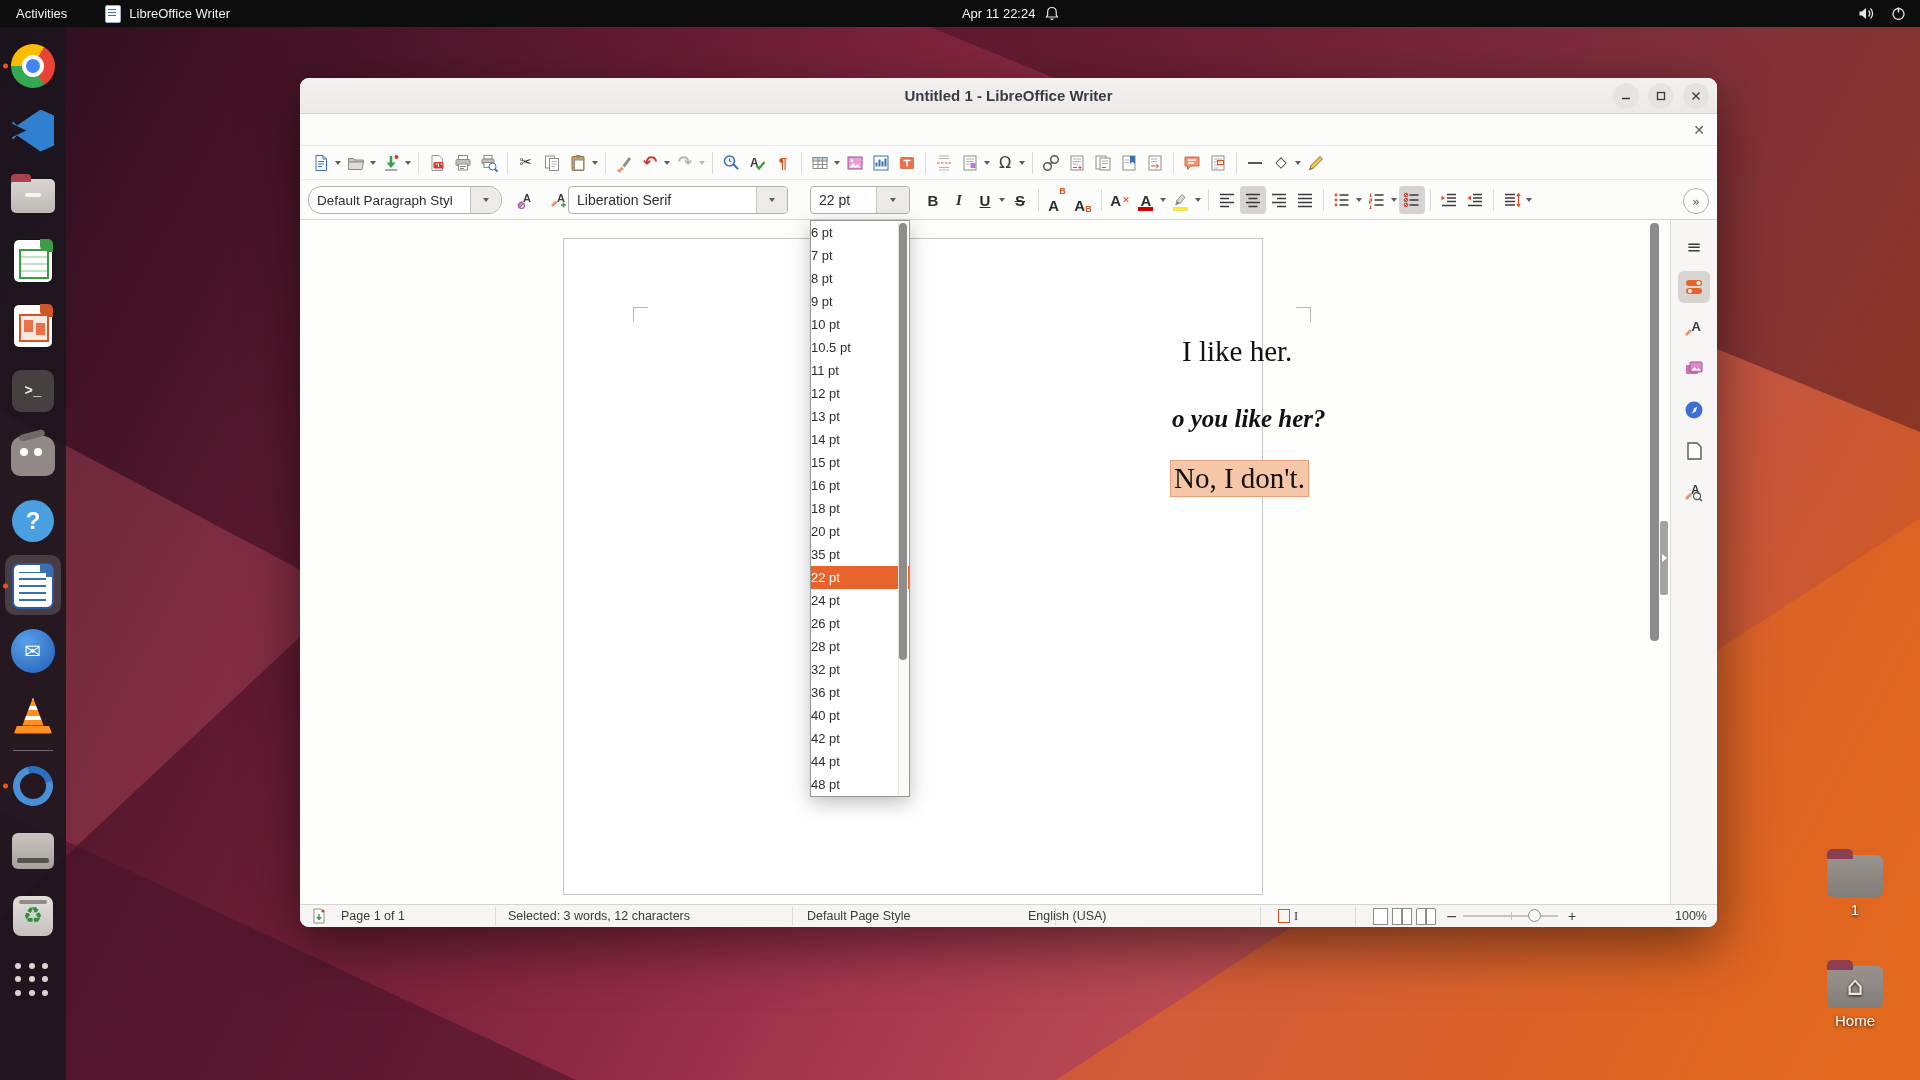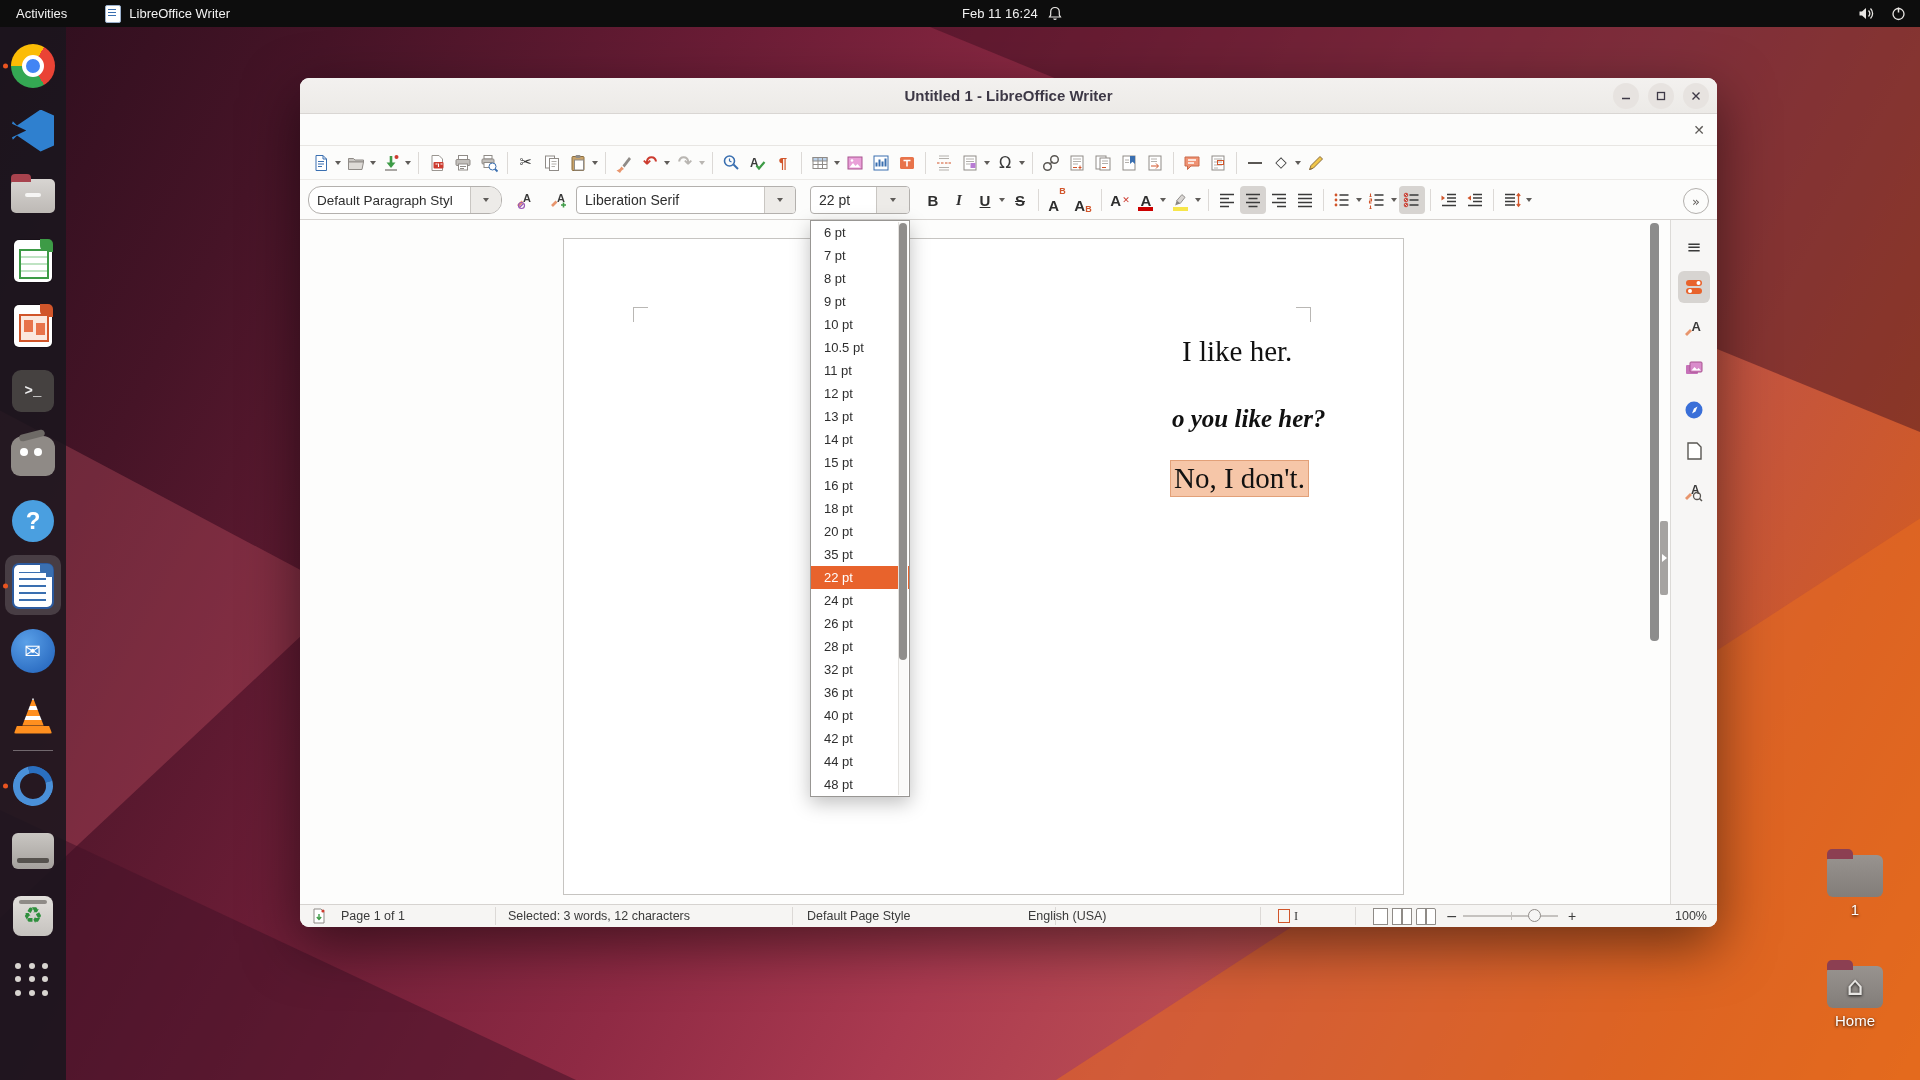--- a/index.html
+++ b/index.html
@@ -109,21 +109,21 @@
   .bi{font-size:15px;font-weight:bold;color:#2e2e2e;}
   .letterbtn{display:flex;align-items:flex-end;}
   .letterbtn sup,.letterbtn sub{font-size:9px;color:#d1552a;font-weight:bold;}
   .colorbar{position:absolute;left:5px;bottom:3px;width:15px;height:4px;}
   .overflow-btn{position:absolute;right:8px;top:8px;width:24px;height:24px;border:1px solid #b3b0ad;border-radius:50%;
     display:flex;align-items:center;justify-content:center;font-size:13px;color:#5f5c59;}
 
   
   #docwrap{position:absolute;left:0;top:142px;width:1417px;height:685px;}
   #canvas{position:absolute;left:0;top:0;width:1371px;height:685px;background:#fdfdfc;border-right:1px solid #dcdad7;box-sizing:border-box;}
-  #page{position:absolute;left:263px;top:18px;width:841px;height:657px;background:#fff;border:1px solid #c6c4c1;box-sizing:border-box;}
+  #page{position:absolute;left:263px;top:18px;width:700px;height:657px;background:#fff;border:1px solid #c6c4c1;box-sizing:border-box;}
   .cropmark{position:absolute;width:14px;height:14px;border-color:#b9b7b4;}
   .cm-tl{left:69px;top:68px;border-left:1px solid #b9b7b4;border-top:1px solid #b9b7b4;}
   .cm-tr{left:732px;top:68px;border-right:1px solid #b9b7b4;border-top:1px solid #b9b7b4;}
   .docline{position:absolute;font-family:"Liberation Serif","DejaVu Serif",serif;color:#111;white-space:nowrap;}
   #dline1{left:618px;top:96px;font-size:29px;}
   #dline2{left:608px;top:166px;font-size:25px;font-style:italic;font-weight:bold;}
   #dline3{left:606px;top:221px;font-size:29px;background:#f6c6a8;border:1px solid #e2a078;padding:1px 3px;}
   #vscroll{position:absolute;left:1350px;top:3px;width:9px;height:418px;border-radius:4px;background:#8c8c8c;}
   #collapse{position:absolute;left:1360px;top:301px;width:8px;height:74px;background:#a5a3a1;border-radius:2px;
     display:flex;align-items:center;justify-content:center;}
@@ -144,21 +144,21 @@
   #zoomtrack{width:95px;height:2px;background:#c5c2bf;position:relative;}
   #zoomtrack::before{content:"";position:absolute;left:50%;top:-3px;width:1px;height:8px;background:#c5c2bf;}
   #zoomknob{position:absolute;left:68%;top:-6px;width:13px;height:13px;border-radius:50%;background:#f6f5f4;border:1px solid #8f8b87;box-sizing:border-box;}
   .layout-ic{width:13px;height:15px;border:1px solid #8f8b87;background:#fff;margin-right:4px;}
   .layout-ic.two{width:18px;background:linear-gradient(90deg,#fff 45%,#8f8b87 45%,#8f8b87 55%,#fff 55%);}
   .insmode{width:10px;height:12px;border:1px solid #d1552a;margin-right:4px;}
 
   
   #fs-dropdown{position:absolute;left:810px;top:220px;width:100px;height:577px;background:#fff;
     border:1px solid #989693;box-sizing:border-box;box-shadow:0 6px 18px rgba(0,0,0,.25);z-index:60;}
-  .dd-item{height:23px;line-height:23px;padding-left:13px;font-size:13px;color:#2e2e2e;}
+  .dd-item{height:23px;line-height:23px;font-size:13px;color:#2e2e2e;}
   .dd-item.sel{background:#e8632c;color:#fff;}
   #dd-sbtrack{position:absolute;right:1px;top:1px;bottom:1px;width:9px;background:#fafaf9;border-left:1px solid #e3e1de;}
   #dd-sbthumb{position:absolute;right:1px;top:1px;width:8px;height:437px;background:#8f8d8b;border-radius:4px;}
 
   
   .desk-folder{position:absolute;width:70px;text-align:center;color:#fff;font-size:15px;text-shadow:0 1px 3px rgba(0,0,0,.85);}
   .dficon{width:56px;height:42px;margin:0 auto 4px;background:linear-gradient(#98938f,#827d79);border-radius:6px;position:relative;}
   .dficon::before{content:"";position:absolute;left:0;top:-6px;width:26px;height:10px;border-radius:5px 5px 0 0;background:#8c3f52;}
   .dficon .house{position:absolute;left:50%;top:50%;transform:translate(-50%,-52%);color:#e8e6e3;font-size:26px;line-height:1;}
 </style>
@@ -185,21 +185,21 @@
 
 <div id="topbar">
   <div class="tb-left">
     <span>Activities</span>
     <span class="tb-app">
       <span class="tb-appicon"></span>
       <span>LibreOffice Writer</span>
     </span>
   </div>
   <div id="tb-clockwrap">
-    <span>Feb 11 16:24</span>
+    <span>Apr 11 22:24</span>
     <svg width="14" height="15" viewBox="0 0 14 15">
       <path d="M7 1.5c2.6 0 4.3 1.9 4.3 4.5v3l1.2 2H1.5l1.2-2v-3C2.7 3.4 4.4 1.5 7 1.5z" fill="none" stroke="#e8e6e3" stroke-width="1.2"></path>
       <path d="M5.7 12.5a1.4 1.4 0 002.6 0" fill="none" stroke="#e8e6e3" stroke-width="1.2"></path>
     </svg>
   </div>
   <div class="tb-right">
     <svg width="17" height="15" viewBox="0 0 17 15">
       <path d="M1.5 5.5h2.5L8 2v11L4 9.5H1.5z" fill="#e8e6e3"></path>
       <path d="M10.5 4.5a4.5 4.5 0 010 6M12.5 2.5a7 7 0 010 10" fill="none" stroke="#e8e6e3" stroke-width="1.3"></path>
     </svg>
@@ -545,21 +545,21 @@
           <path d="M4.5 17.5l4-4" stroke="#9b59b6" stroke-width="1.2"></path>
         </svg>
       </div>
     <div class="ti abs" style="left:246px;top:6px;">
         <svg viewBox="0 0 20 20">
           <path d="M3 16l4.5-4.5" stroke="#e8956d" stroke-width="2.6"></path>
           <text x="8" y="12" font-size="11" font-weight="bold" fill="#3a3a3a" font-family="Liberation Sans">A</text>
           <path d="M14.5 12.5v5M12 15h5" stroke="#3d9b46" stroke-width="1.6"></path>
         </svg>
       </div>
-    <div class="combo" style="left:276px;width:220px;">
+    <div class="combo" style="left:268px;width:220px;">
       <span class="cfield" style="font-size:14px;">Liberation Serif</span>
       <span class="cbtn">
           <span class="car" style="margin:0;"></span>
         </span>
     </div>
     <div class="combo" style="left:510px;width:100px;">
       <span class="cfield" style="font-size:14px;">22 pt</span>
       <span class="cbtn" style="width:32px;">
           <span class="car" style="margin:0;"></span>
         </span>

